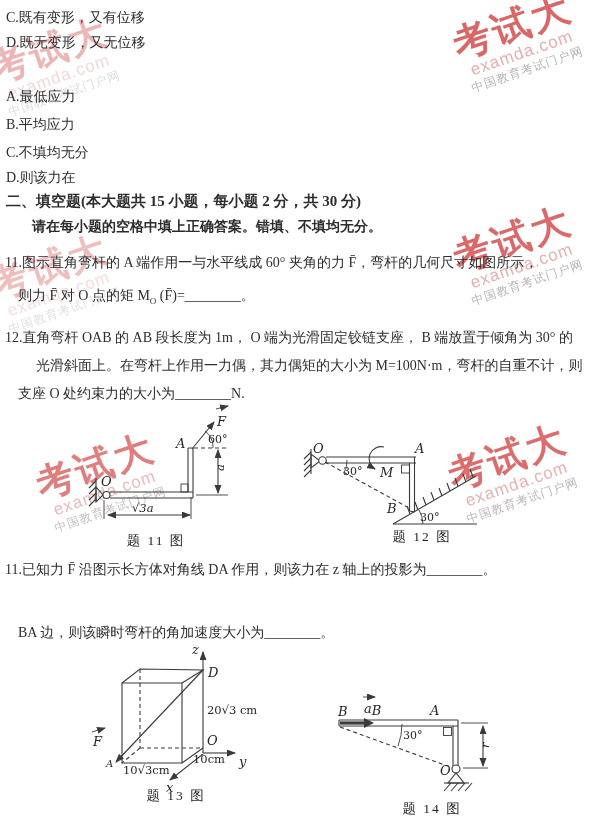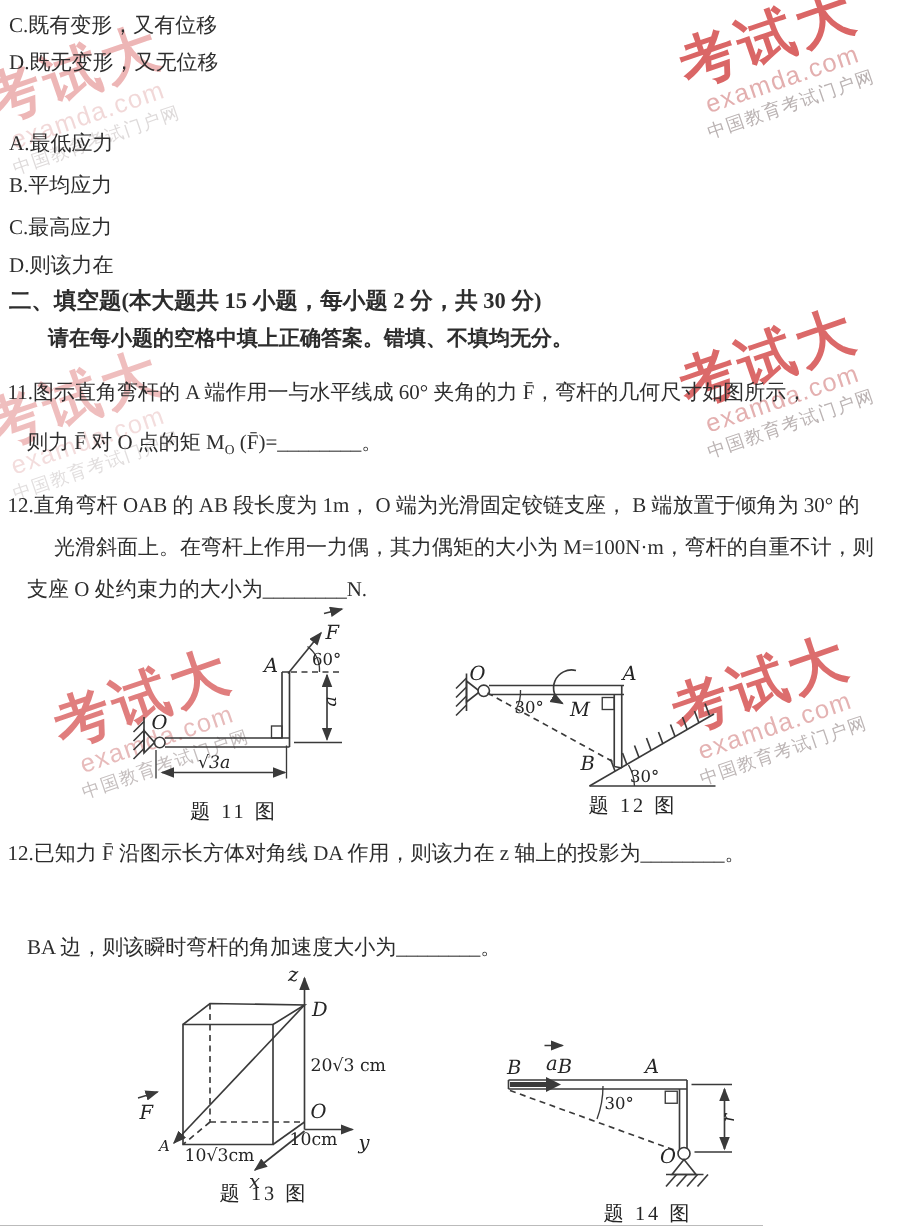--- a/index.html
+++ b/index.html
@@ -66,34 +66,34 @@
   <div class="wm wm6">
     <span class="wm-brand">考试大</span>
     <span class="wm-domain">examda.com</span>
     <span class="wm-tagline">中国教育考试门户网</span>
   </div>
 
   <div class="t" style="left:6px;top:34px">D.既无变形，又无位移</div>
   <div class="t" style="left:6px;top:9px">C.既有变形，又有位移</div>
   <div class="t" style="left:6px;top:88px">A.最低应力</div>
   <div class="t" style="left:6px;top:116px">B.平均应力</div>
-  <div class="t" style="left:6px;top:144px">C.最高应力</div>
+  <div class="t" style="left:6px;top:144px">C.不填均无分</div>
   <div class="t" style="left:6px;top:169px">D.则该力在</div>
 
   <div class="t bold" style="left:6px;top:192px;font-size:15px">二、填空题(本大题共 15 小题，每小题 2 分，共 30 分)</div>
   <div class="t bold" style="left:32px;top:218px">请在每小题的空格中填上正确答案。错填、不填均无分。</div>
 
   <div class="t" style="left:5px;top:254px">11.图示直角弯杆的 A 端作用一与水平线成 60° 夹角的力 F̄，弯杆的几何尺寸如图所示，</div>
   <div class="t" style="left:18px;top:287px"><span>则力 F̄ 对 O 点的矩 M</span><sub>O</sub><span> (F̄)=________。</span></div>
 
   <div class="t" style="left:5px;top:329px">12.直角弯杆 OAB 的 AB 段长度为 1m， O 端为光滑固定铰链支座， B 端放置于倾角为 30° 的</div>
   <div class="t" style="left:36px;top:357px">光滑斜面上。在弯杆上作用一力偶，其力偶矩的大小为 M=100N·m，弯杆的自重不计，则</div>
   <div class="t" style="left:18px;top:385px">支座 O 处约束力的大小为________N.</div>
 
-  <div class="t" style="left:5px;top:561px">12.已知力 F̄ 沿图示长方体对角线 DA 作用，则该力在 z 轴上的投影为________。</div>
+  <div class="t" style="left:5px;top:561px">11.已知力 F̄ 沿图示长方体对角线 DA 作用，则该力在 z 轴上的投影为________。</div>
 
   <div class="t" style="left:18px;top:624px">BA 边，则该瞬时弯杆的角加速度大小为________。</div>
 
   <svg style="left:15px;top:402px" width="230" height="150" viewBox="0 0 230 150">
     <defs>
       <marker id="a11" markerWidth="10" markerHeight="8" refX="8" refY="3.5" orient="auto" markerUnits="userSpaceOnUse">
         <path d="M0,0 L9,3.5 L0,7 Z" style="fill:#3a3a3a;stroke:none"></path>
       </marker>
     </defs>
 

